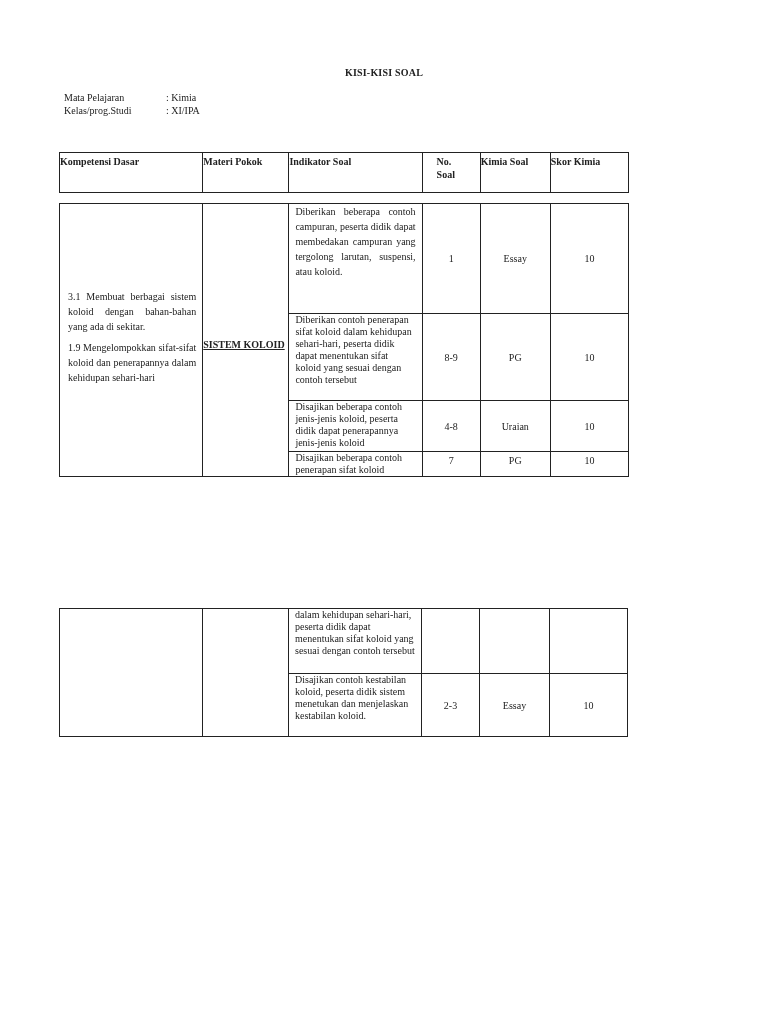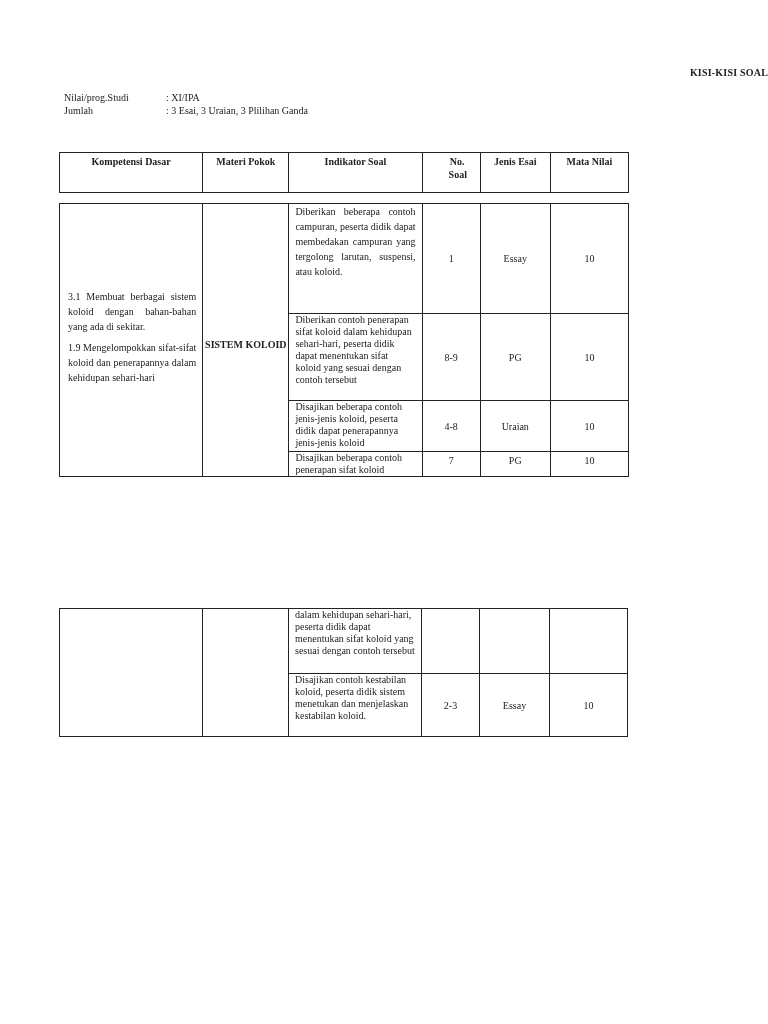--- a/index.html
+++ b/index.html
@@ -1,71 +1,71 @@
 <!DOCTYPE html>
 <html><head>
 <meta charset="utf-8">
 <style>
   html, body { margin:0; padding:0; background:#ffffff; }
   body { width:768px; height:1024px; position:relative; overflow:hidden;
          font-family:"Liberation Serif", serif; color:#222; font-size:10px; }
-  .title { position:absolute; left:0; width:768px; top:67px; text-align:right;
+  .title { position:absolute; left:0; width:768px; top:67px; text-align:center;
            font-weight:bold; font-size:10px; letter-spacing:0.2px; }
   .meta { position:absolute; left:64px; top:91px; font-size:10px; line-height:13px; }
   .meta .row { display:flex; }
   .meta .k { width:102px; }
   table { position:absolute; border-collapse:collapse; table-layout:fixed; }
   td, th { border:1px solid #222; padding:0; vertical-align:top; font-size:10px; }
   .hdr { left:59px; top:152px; width:570px; }
-  .hdr th { height:37px; font-weight:bold; text-align:center; padding-top:2px; line-height:13px; }
+  .hdr th { height:37px; font-weight:bold; text-align:left; padding-top:2px; line-height:13px; }
   .t1 { left:59px; top:203px; width:570px; }
   .t2 { left:59px; top:608px; width:518px; }
   .c1 { width:143px; } .c2 { width:86px; } .c3 { width:133px; }
   .c4 { width:58px; } .c5 { width:70px; } .c6 { width:78px; }
   .kd { vertical-align:middle; padding:0 6px 0 4px; line-height:15px; }
   .kd p { margin:0 0 6px 4px; text-align:justify; }
-  .mp { vertical-align:middle; text-align:center; font-weight:bold; line-height:12px; padding-top:10px; }
+  .mp { vertical-align:middle; font-weight:bold; line-height:12px; padding-top:10px;text-decoration:underline; }
   .ind-cell { padding:0 6px 0 6px; line-height:12px;font-family:Liberation Serif, serif; }
   .ind-cell.just { text-align:justify; line-height:15px; }
   .ctr { text-align:center; vertical-align:middle; }
   .ctr.top { vertical-align:top; padding-top:3px; }
 </style>
 </head>
 <body>
 
 <div class="title">KISI-KISI SOAL</div>
 
 <div class="meta">
   <div class="row">
-    <span class="k">Nilai/prog.Studi</span>
-    <span>: XI/IPA</span>
+    <span class="k">Mata Pelajaran</span>
+    <span>: Kimia</span>
   </div>
   <div class="row">
-    <span class="k">Jumlah</span>
-    <span>: 3 Esai, 3 Uraian, 3 Plilihan Ganda</span>
+    <span class="k">Kelas/prog.Studi</span>
+    <span>: XI/IPA</span>
   </div>
 </div>
 
 <table class="hdr">
   <colgroup>
       <col class="c1">
       <col class="c2">
       <col class="c3">
       <col class="c4">
       <col class="c5">
       <col class="c6">
     </colgroup>
   <tbody>
       <tr>
     <th>Kompetensi Dasar</th>
     <th>Materi Pokok</th>
     <th>Indikator Soal</th>
-    <th style="padding-left:26px;padding-right:14px;">No. Soal</th>
-    <th>Jenis Esai</th>
-    <th>Mata Nilai</th>
+    <th style="padding-left:14px;padding-right:14px;">No. Soal</th>
+    <th>Kimia Soal</th>
+    <th>Skor Kimia</th>
   </tr>
 </tbody>
   </table>
 
 <table class="t1">
   <colgroup>
       <col class="c1">
       <col class="c2">
       <col class="c3">
       <col class="c4">

